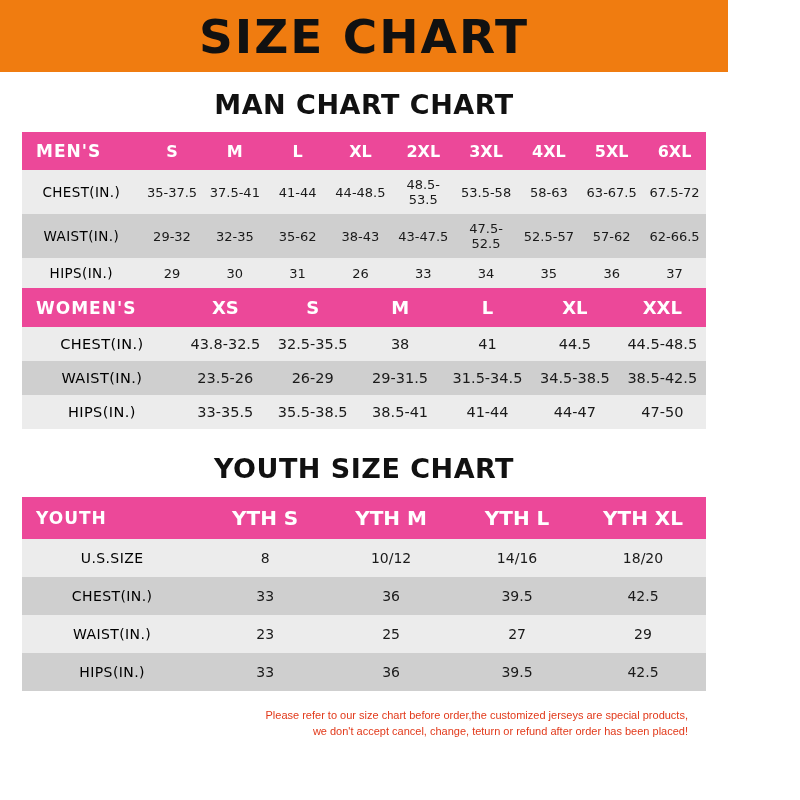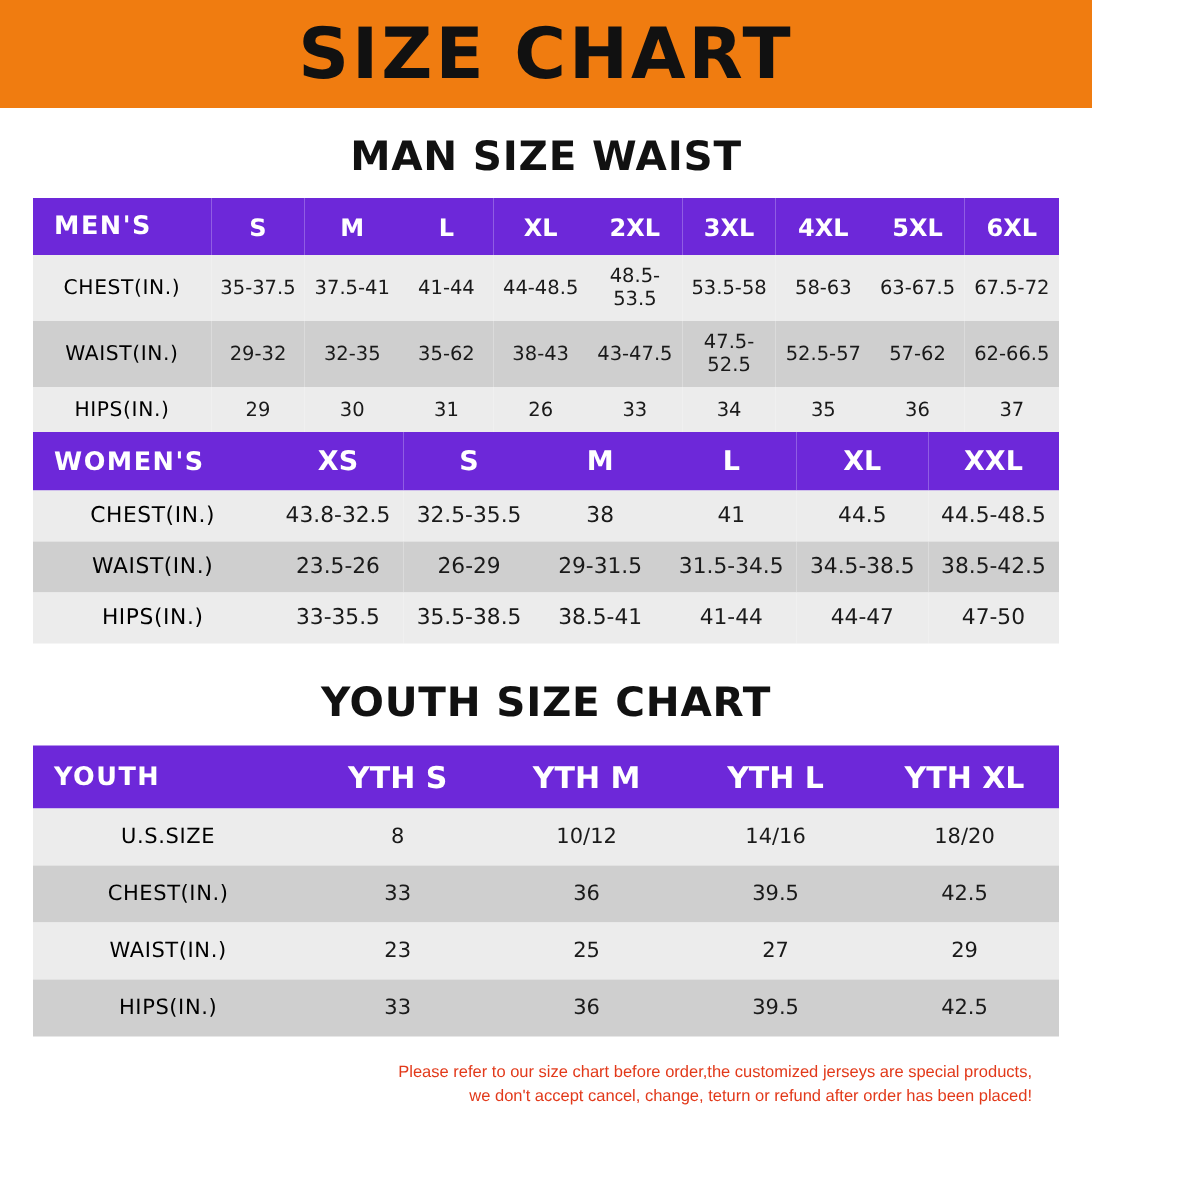--- a/index.html
+++ b/index.html
@@ -56,21 +56,21 @@
     border-collapse: collapse;
     table-layout: fixed;
   }
   table.size-table th,
   table.size-table td {
     text-align: center;
     font-family: "DejaVu Sans", sans-serif;
   }
   
   .size-table thead tr {
-    background: #6d28d9;
+    background: #ec4899;
   }
   .size-table thead th {
     color: #ffffff;
     font-weight: bold;
     padding: 9px 2px;
   }
   .size-table thead th.rowlabel {
     text-align: left;
     padding-left: 14px;
     font-size: 17px;
@@ -120,21 +120,21 @@
 <body>
 
 <div class="page">
 
   <div class="header-band">
     <div class="header-title">SIZE CHART</div>
   </div>
 
   <div class="content">
 
-    <div class="section-title t-man">MAN SIZE WAIST</div>
+    <div class="section-title t-man">MAN CHART CHART</div>
     <table class="size-table" id="man-table">
       <thead>
         <tr>
           <th class="rowlabel" style="width:15%">MEN'S</th>
           <th class="col">S</th>
           <th class="col">M</th>
           <th class="col">L</th>
           <th class="col">XL</th>
           <th class="col">2XL</th>
           <th class="col">3XL</th>

